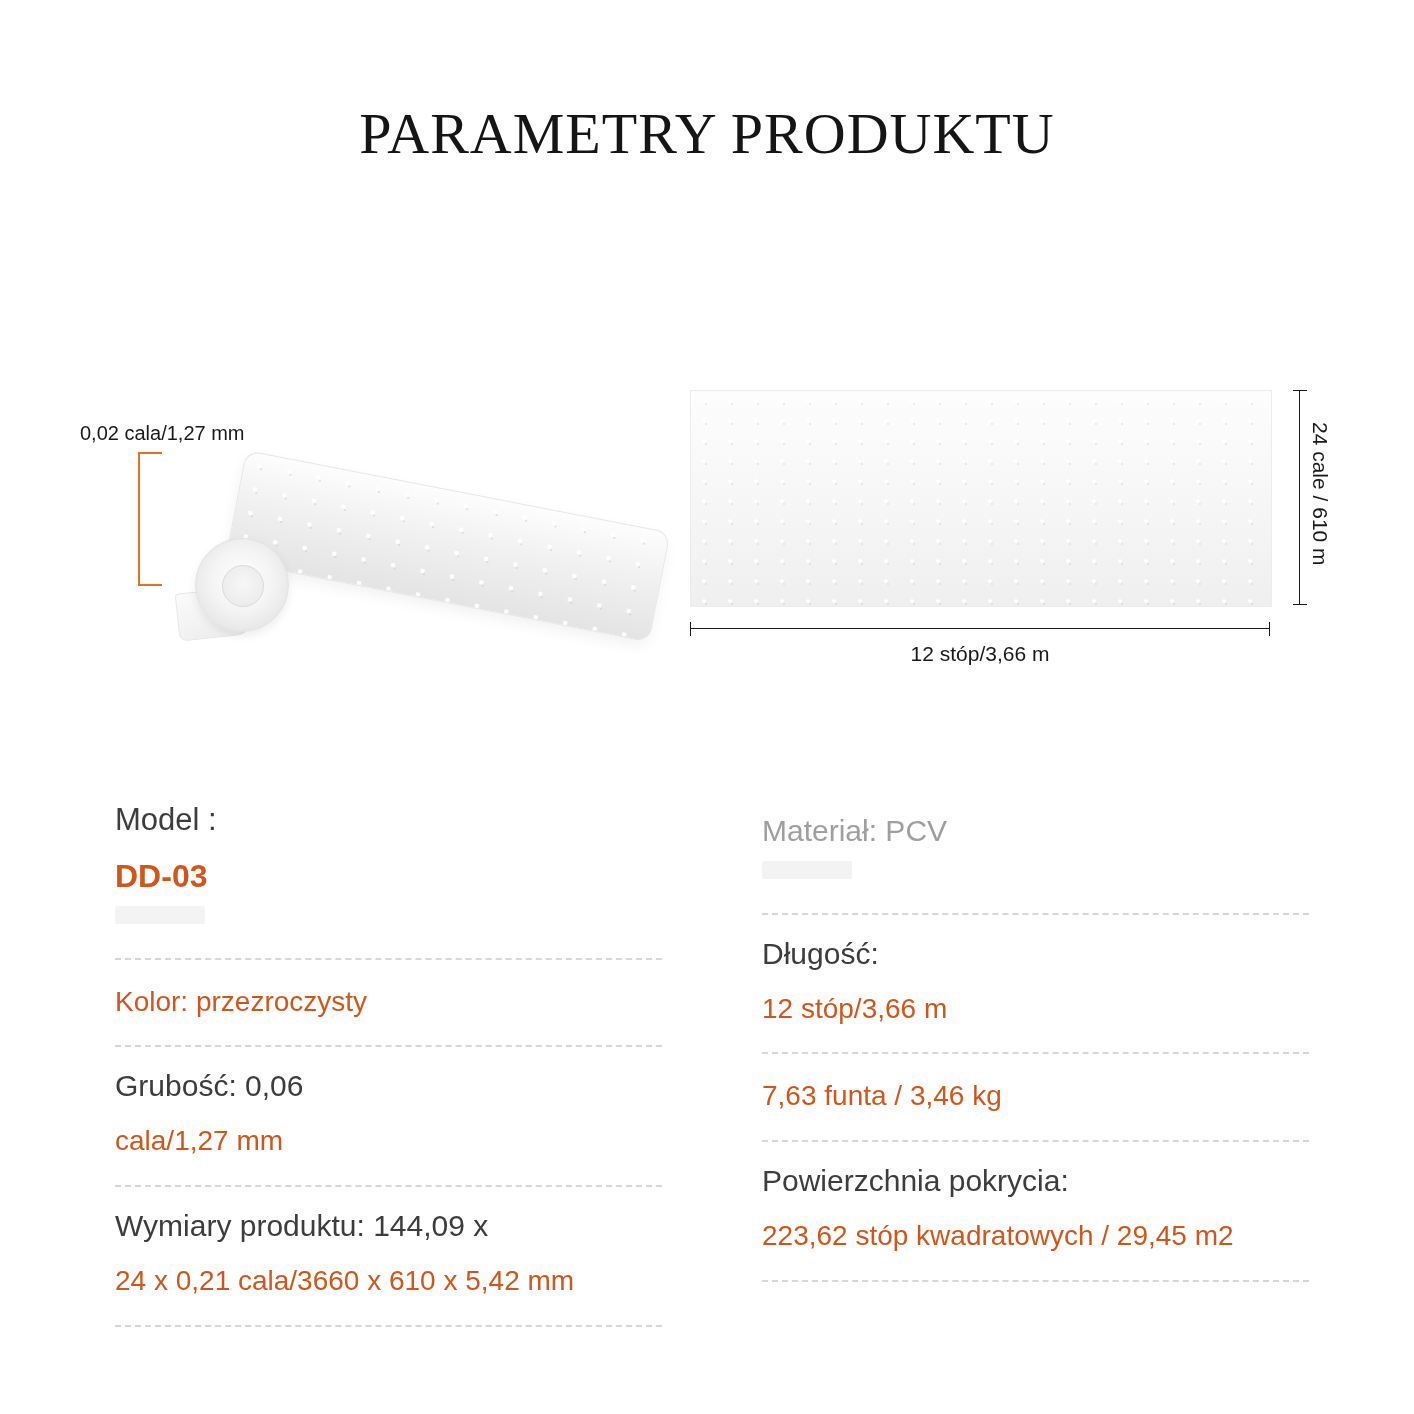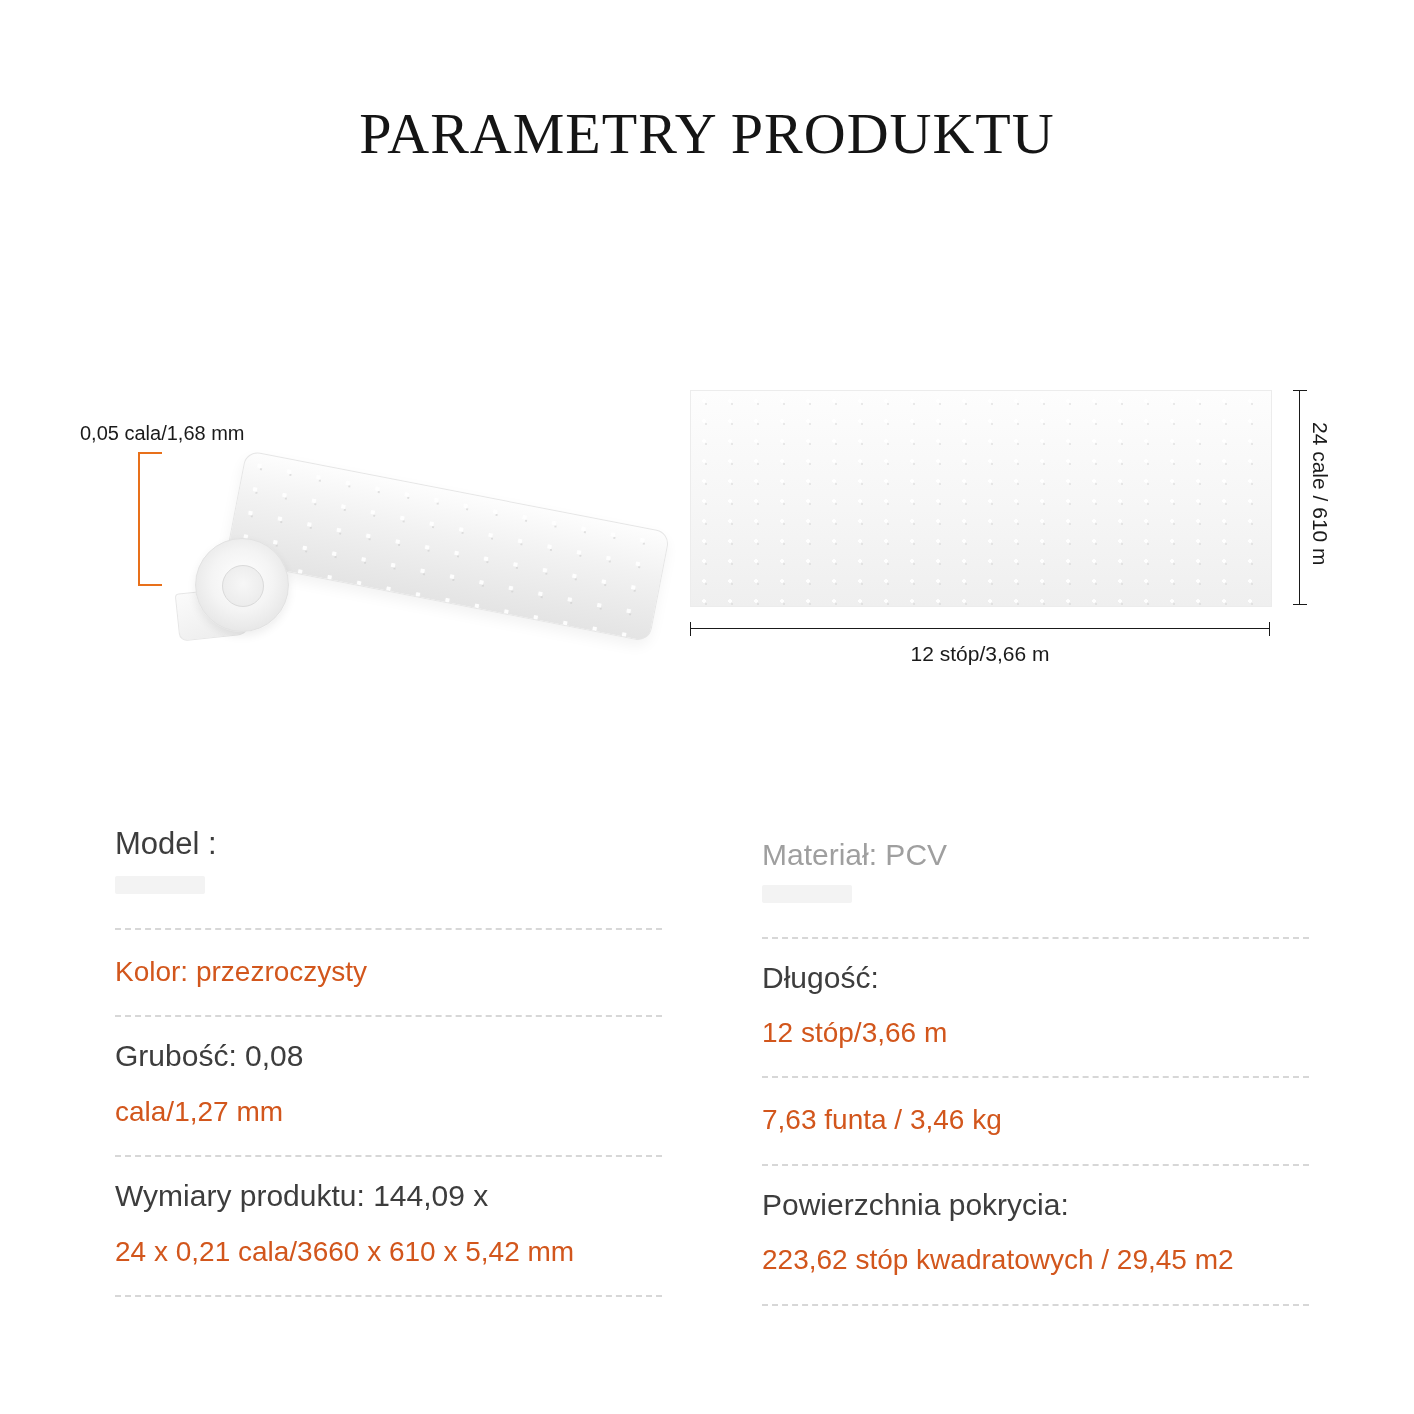--- a/index.html
+++ b/index.html
@@ -214,21 +214,21 @@
     font-size: 21px;
     color: #1a1a1a;
     writing-mode: vertical-rl;
     text-orientation: mixed;
     white-space: nowrap;
   }
 
   
   .specs {
     position: absolute;
-    top: 816px;
+    top: 792px;
     left: 0;
     width: 1414px;
     display: flex;
   }
   .spec-col {
     width: 50%;
     box-sizing: border-box;
   }
   .spec-col.left  { padding-left: 115px; padding-right: 45px; }
   .spec-col.right { padding-left: 55px;  padding-right: 105px; }
@@ -272,21 +272,21 @@
   }
 </style>
 </head>
 <body>
 
 <div class="page-title">PARAMETRY PRODUKTU</div>
 
 <div class="illustration">
 
   <div class="roll-wrap">
-    <div class="thickness-label">0,05 cala/1,68 mm</div>
+    <div class="thickness-label">0,02 cala/1,27 mm</div>
     <div class="thickness-bracket"></div>
     <div class="roll">
       <div class="roll-body">
         <div class="roll-dots"></div>
       </div>
       <div class="roll-tail"></div>
       <div class="roll-cap"></div>
     </div>
   </div>
 
@@ -310,31 +310,32 @@
     <div class="dim-v-label">24 cale / 610 m</div>
   </div>
 </div>
 
 <div class="specs">
 
   <div class="spec-col left">
 
     <div class="spec-row">
       <div class="model-label">Model :</div>
+      <div class="spec-value big">DD-03</div>
       <div class="ghost">
         <span class="ghost-block"></span>
       </div>
     </div>
 
     <div class="spec-row">
       <div class="spec-value">Kolor: przezroczysty</div>
     </div>
 
     <div class="spec-row">
-      <div class="spec-label">Grubość: 0,08</div>
+      <div class="spec-label">Grubość: 0,06</div>
       <div class="spec-value">cala/1,27 mm</div>
     </div>
 
     <div class="spec-row">
       <div class="spec-label">Wymiary produktu: 144,09 x</div>
       <div class="spec-value">24 x 0,21 cala/3660 x 610 x 5,42 mm</div>
     </div>
 
   </div>
 

